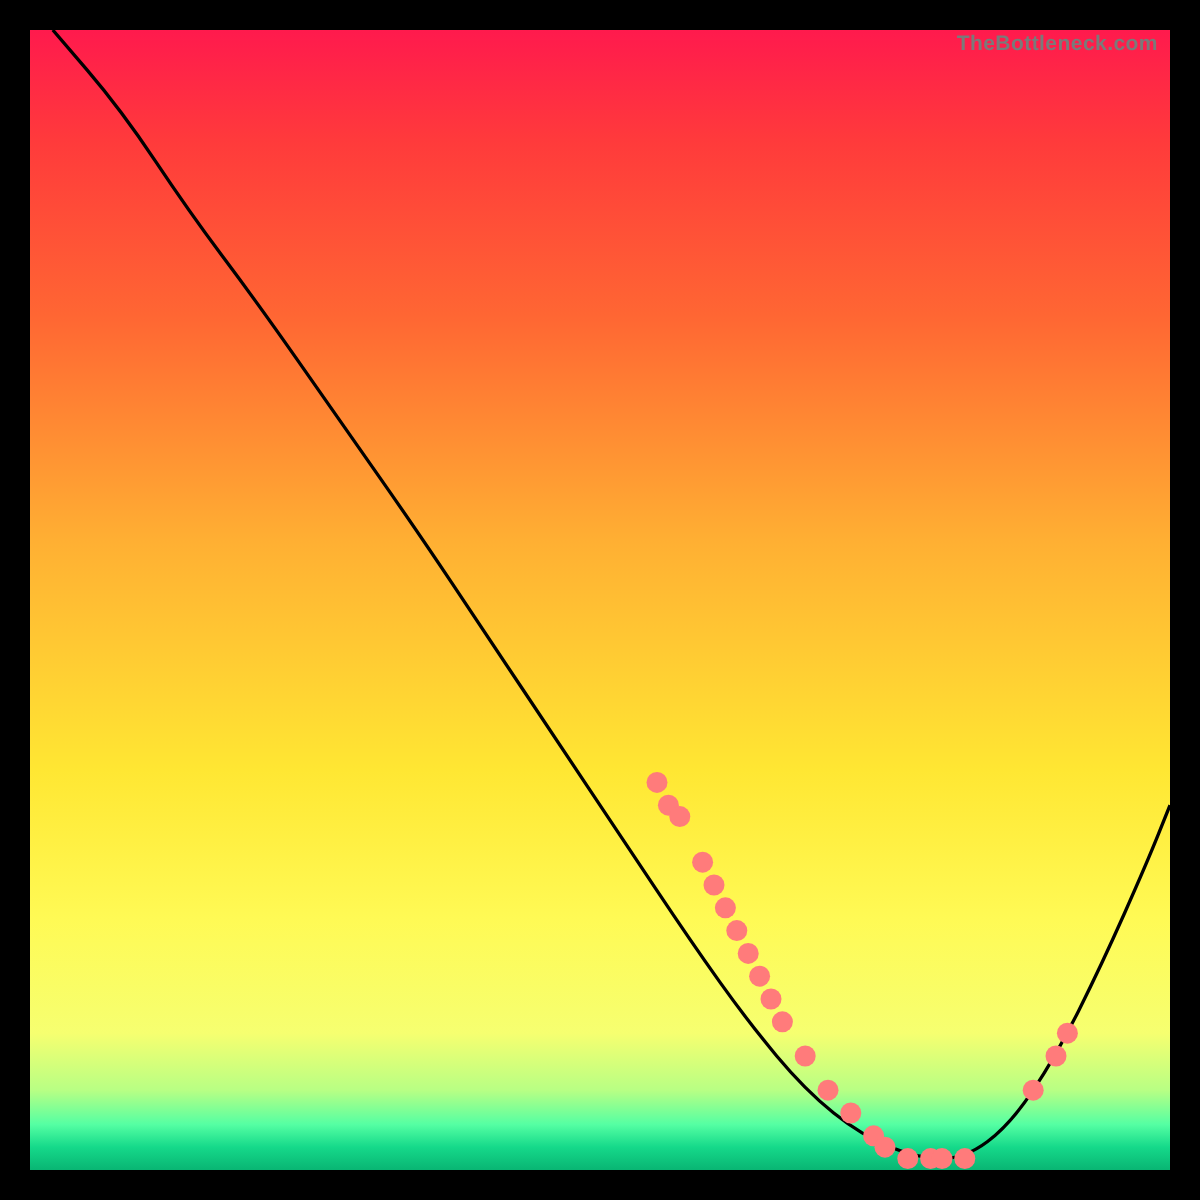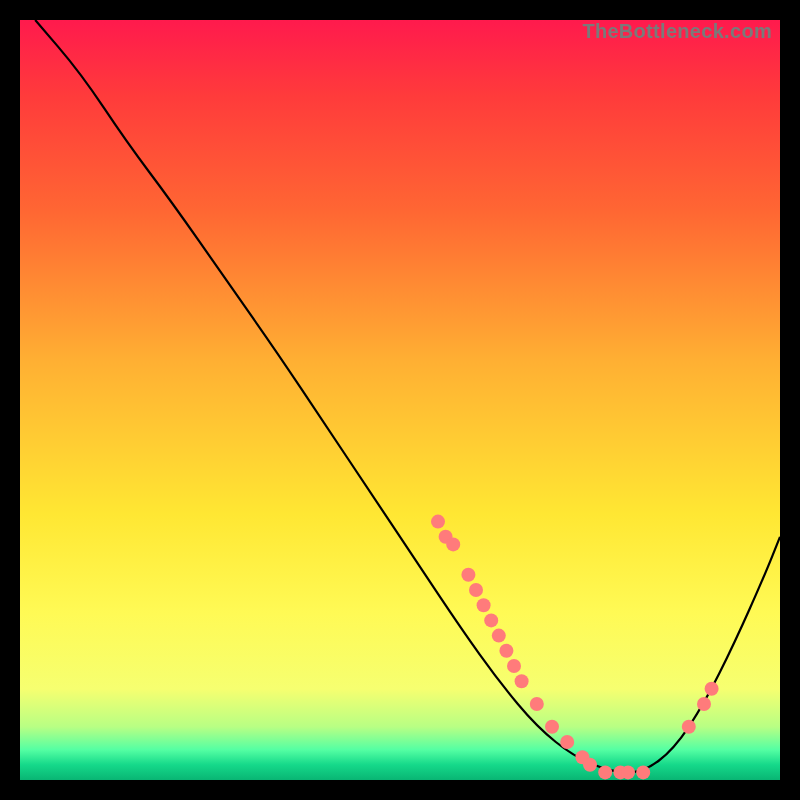--- a/index.html
+++ b/index.html
@@ -52,21 +52,21 @@
   }
   .dot {
     fill: #ff7b7b;
     stroke: none;
   }
   .watermark {
     position: absolute;
     top: 0px;
     right: 8px;
     color: #7a7a7a;
-    font-size: 20px;
+    font-size: 14px;
     font-weight: bold;
     letter-spacing: 0.3px;
     user-select: none;
   }
 </style>
 </head>
 <body>
 
 <div class="outer">
   <div class="plot-area">

